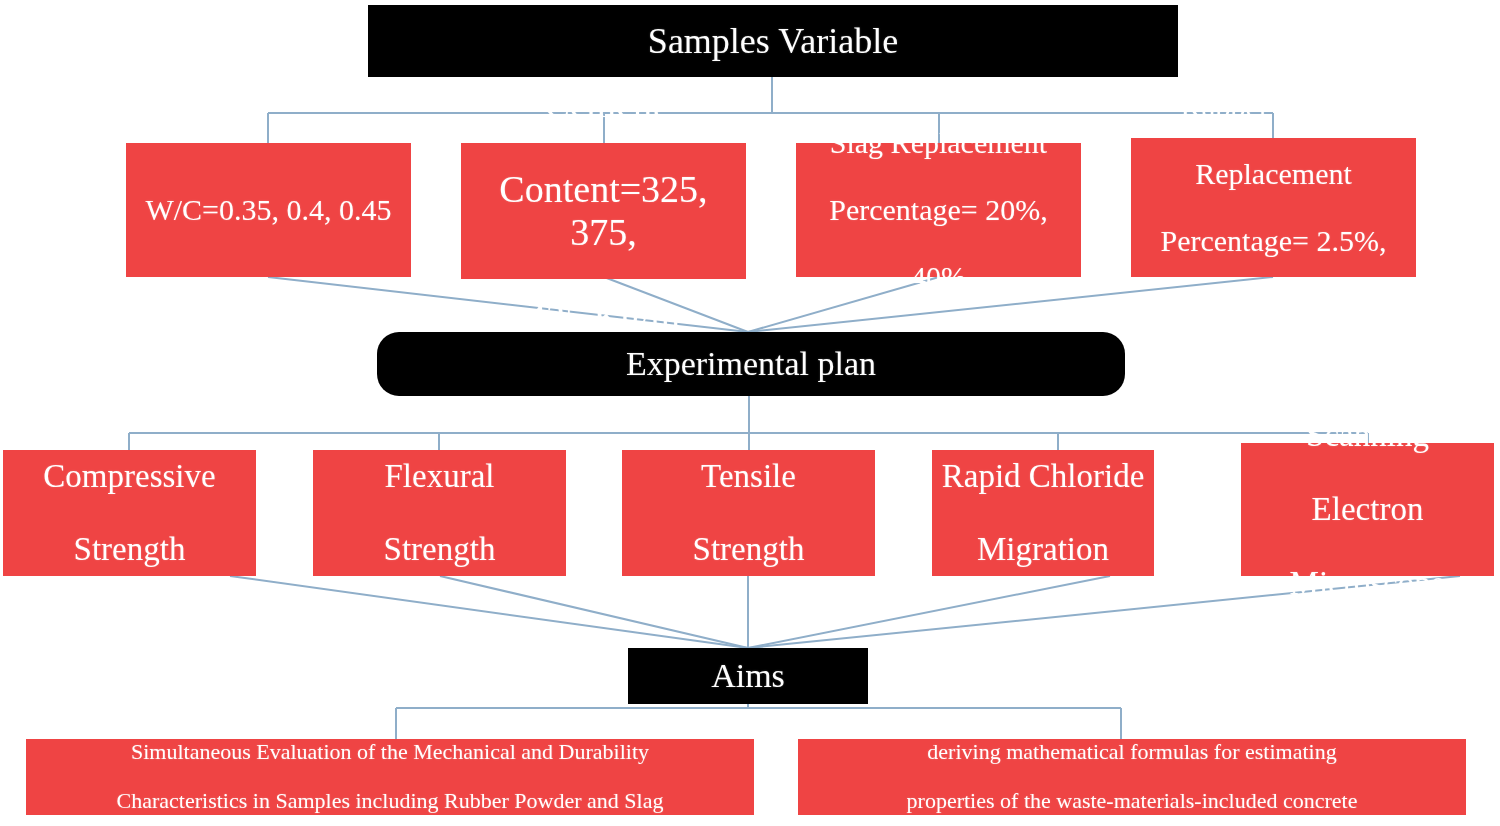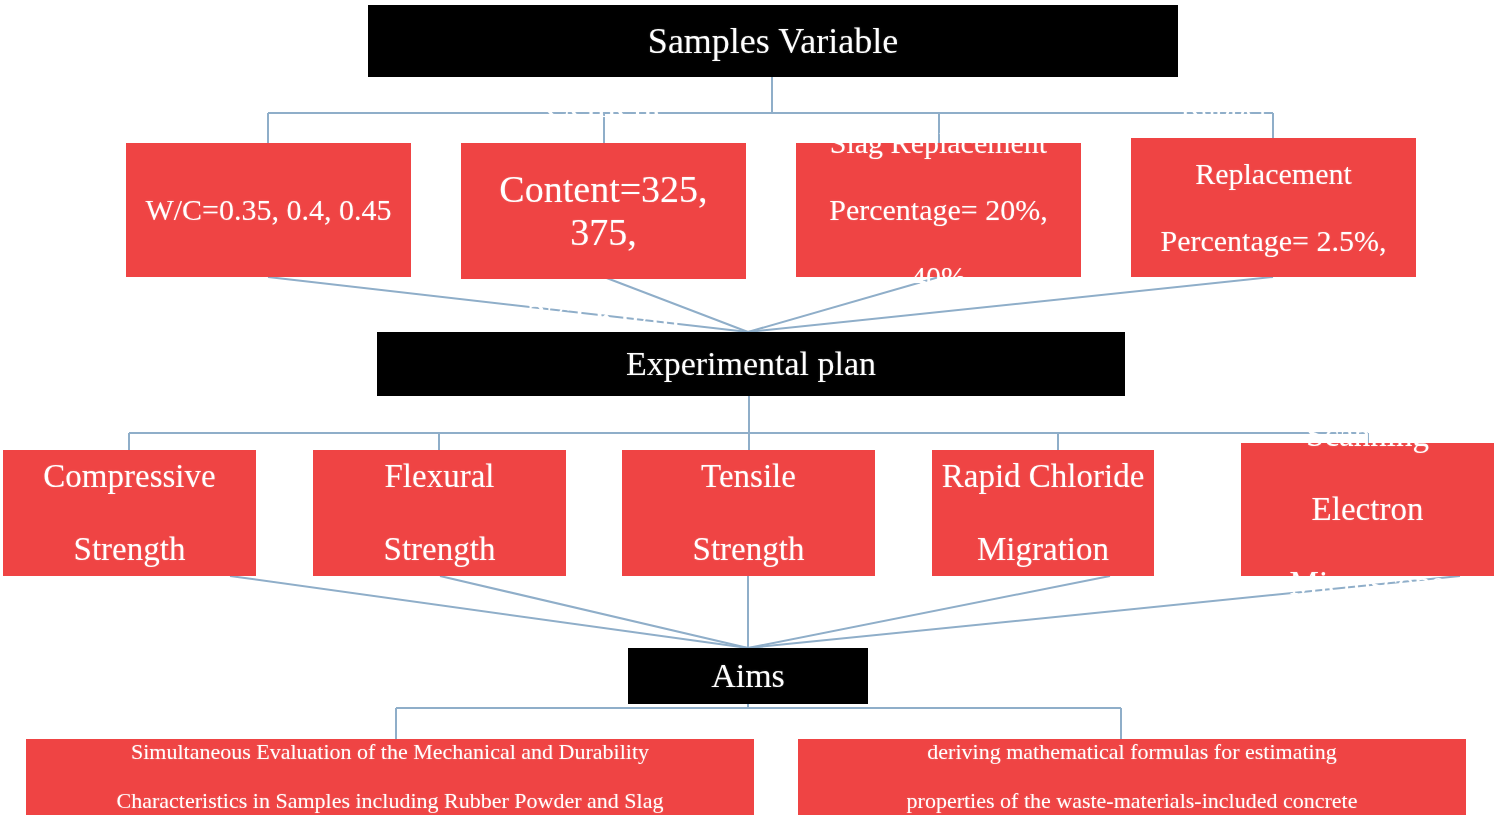--- a/index.html
+++ b/index.html
@@ -48,21 +48,21 @@
     display: block;
     width: 100%;
   }
   
   #node-samples-variable  { left: 368px;  top: 5px;   width: 810px;  height: 72px;  font-size: 36px; }
   #node-var-wc            { left: 126px;  top: 143px; width: 285px;  height: 134px; font-size: 30px; }
   #node-var-cement        { left: 461px;  top: 143px; width: 285px;  height: 136px; font-size: 38px; }
   #node-var-slag          { left: 796px;  top: 143px; width: 285px;  height: 134px; font-size: 30px; }
   #node-var-rubber        { left: 1131px; top: 138px; width: 285px;  height: 139px; font-size: 30px; }
 
-  #node-experimental-plan { left: 377px;  top: 332px; width: 748px;  height: 64px;  font-size: 34px; }
+  #node-experimental-plan { left: 377px;  top: 332px; width: 748px;  height: 64px;  font-size: 34px; border-radius: 22px; }
 
   #node-test-compressive  { left: 3px;    top: 450px; width: 253px;  height: 126px; font-size: 33px; }
   #node-test-flexural     { left: 313px;  top: 450px; width: 253px;  height: 126px; font-size: 33px; }
   #node-test-tensile      { left: 622px;  top: 450px; width: 253px;  height: 126px; font-size: 33px; }
   #node-test-rcm          { left: 932px;  top: 450px; width: 222px;  height: 126px; font-size: 33px; }
   #node-test-sem          { left: 1241px; top: 443px; width: 253px;  height: 133px; font-size: 33px; }
 
   #node-aims              { left: 628px;  top: 648px; width: 240px;  height: 56px;  font-size: 34px; }
 
   #node-aim-evaluation    { left: 26px;   top: 739px; width: 728px;  height: 76px;  font-size: 22px; }
@@ -128,21 +128,21 @@
   <div class="node blue" id="node-var-wc">
     <span>
       <span>W/C=0.35, 0.4, 0.45</span>
     </span>
   </div>
 
   <div class="node blue" id="node-var-cement">
     <span>
       <span>Cement</span><br>
       <span>Content=325, 375,</span><br>
-      <span>372 Kg/m</span><span class="sup">3</span>
+      <span>425 Kg/m</span><span class="sup">3</span>
     </span>
   </div>
 
   <div class="node blue" id="node-var-slag">
     <span>
       <span>Slag Replacement</span><br>
       <span>Percentage= 20%,</span><br>
       <span>40%</span>
     </span>
   </div>

